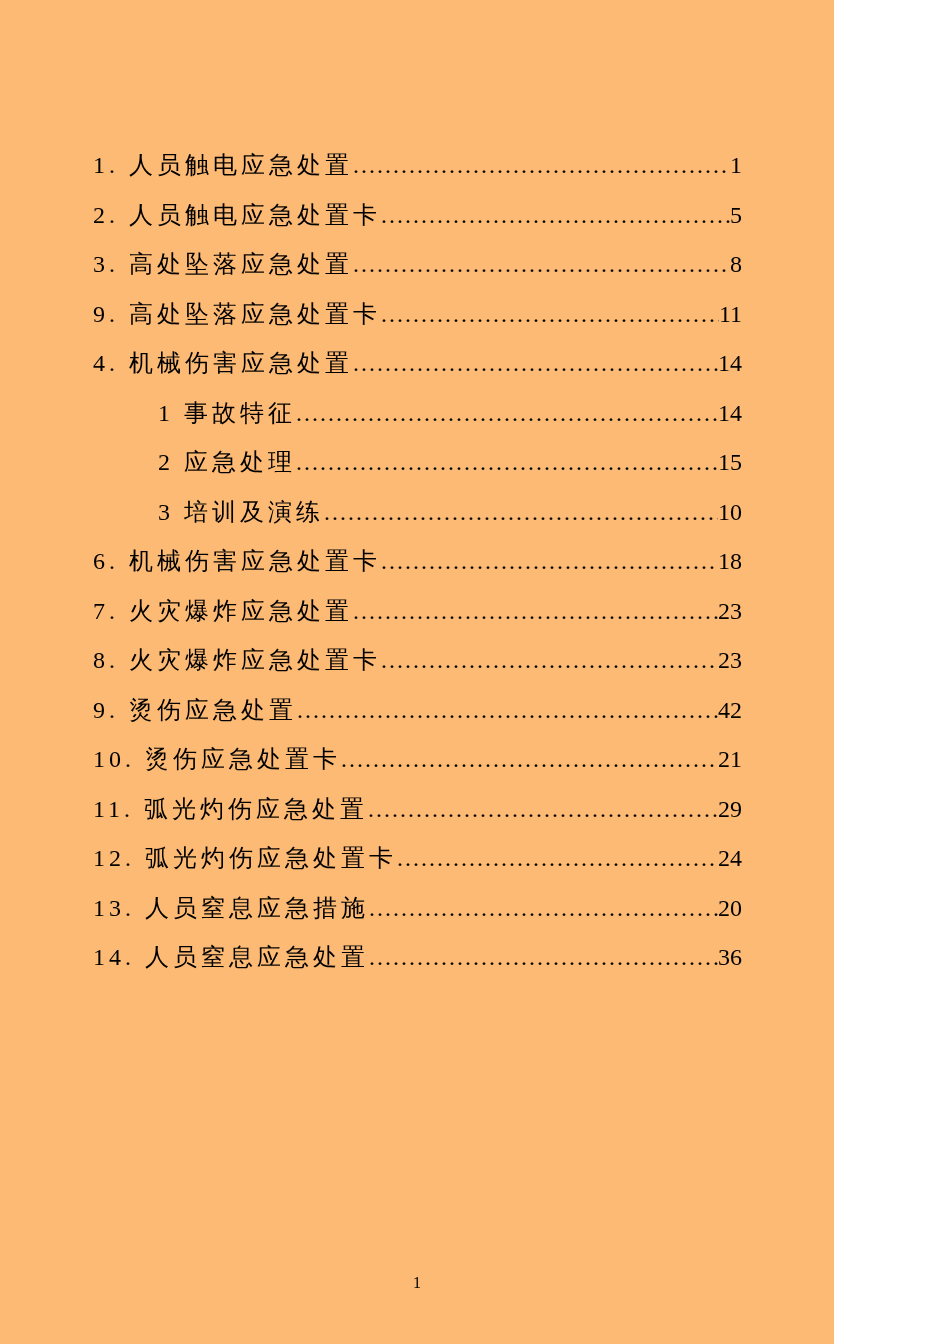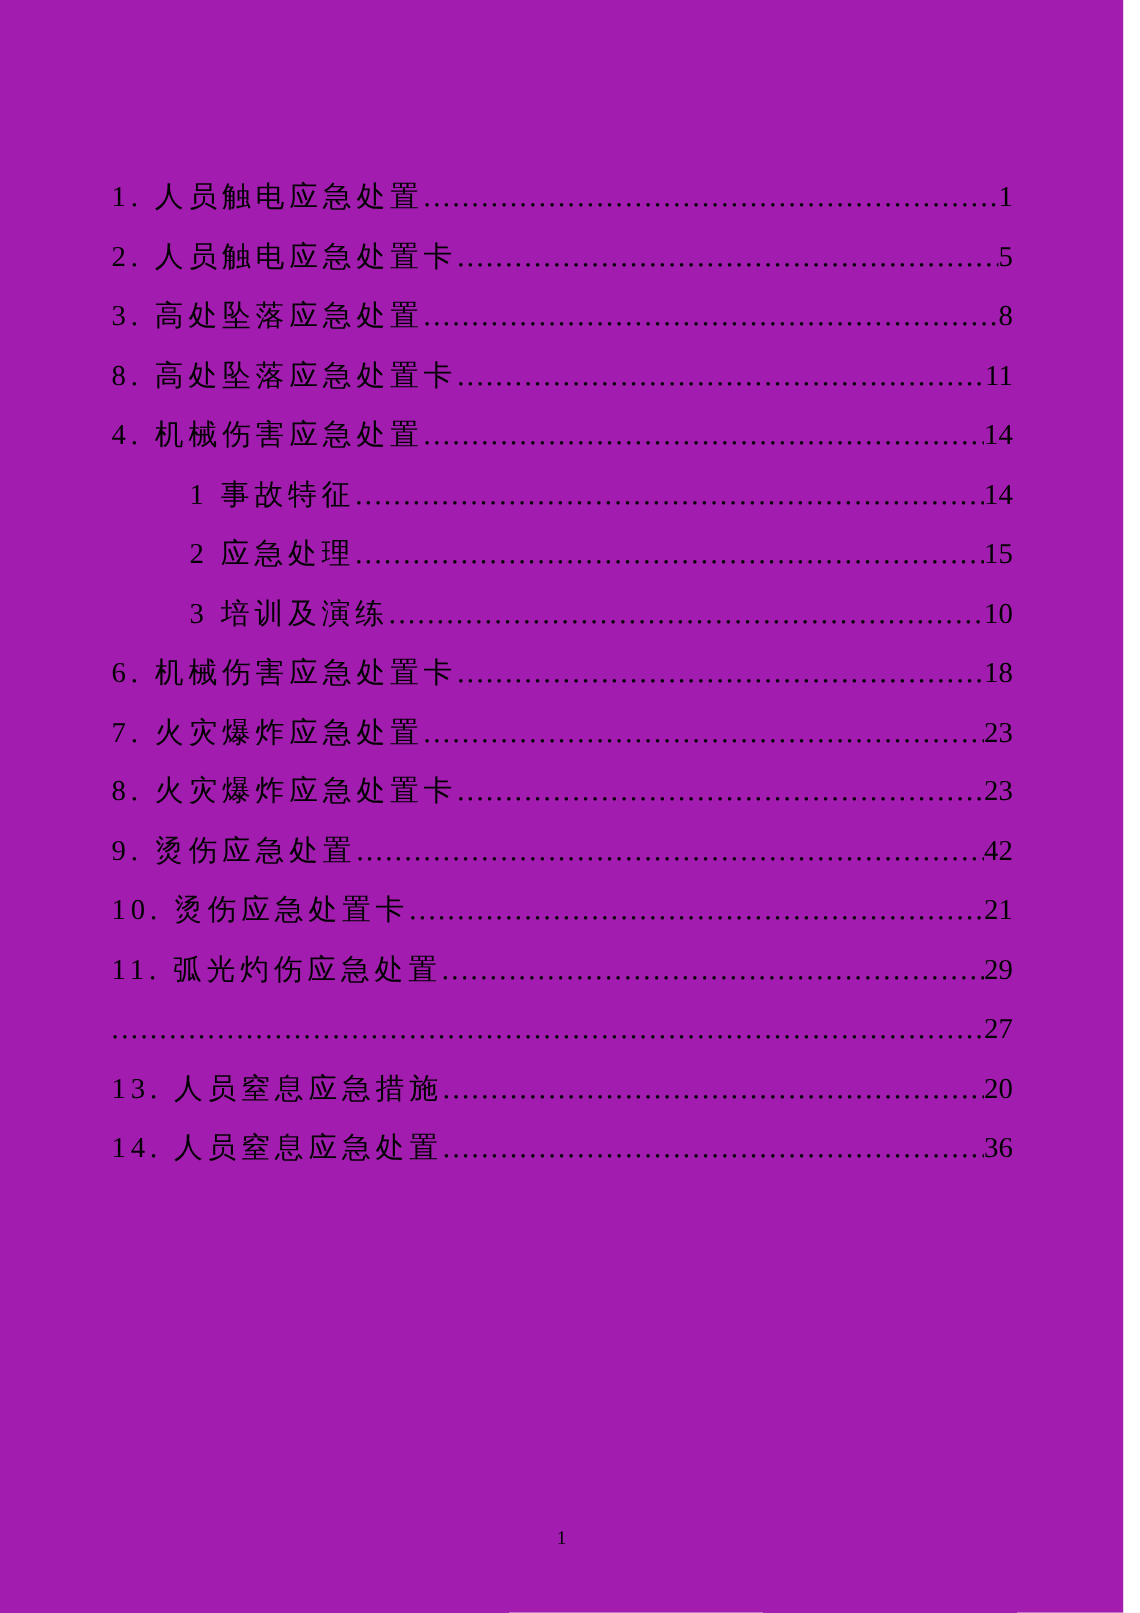--- a/index.html
+++ b/index.html
@@ -3,23 +3,23 @@
 <meta charset="utf-8">
 <style>
   * { margin: 0; padding: 0; box-sizing: border-box; }
   html, body { background: #ffffff; }
   body {
     font-family: "Liberation Serif", "DejaVu Serif", serif;
     color: #000000;
   }
   .page {
     position: relative;
-    width: 936px;
+    width: 834px;
     height: 1344px;
-    background: #a21caf;
+    background: #fdba74;
     overflow: hidden;
   }
   .toc {
     position: absolute;
     top: 141px;
     left: 93px;
     right: 92px;
   }
   .toc-line {
     display: flex;
@@ -72,21 +72,21 @@
       <span class="toc-title">2. 人员触电应急处置卡</span>
       <span class="toc-dots"></span>
       <span class="toc-page">5</span>
     </div>
       <div class="toc-line level-0">
       <span class="toc-title">3. 高处坠落应急处置</span>
       <span class="toc-dots"></span>
       <span class="toc-page">8</span>
     </div>
       <div class="toc-line level-0">
-      <span class="toc-title">8. 高处坠落应急处置卡</span>
+      <span class="toc-title">9. 高处坠落应急处置卡</span>
       <span class="toc-dots"></span>
       <span class="toc-page">11</span>
     </div>
       <div class="toc-line level-0">
       <span class="toc-title">4. 机械伤害应急处置</span>
       <span class="toc-dots"></span>
       <span class="toc-page">14</span>
     </div>
       <div class="toc-line level-1">
       <span class="toc-title">1 事故特征</span>
@@ -127,22 +127,23 @@
       <span class="toc-title">10. 烫伤应急处置卡</span>
       <span class="toc-dots"></span>
       <span class="toc-page">21</span>
     </div>
       <div class="toc-line level-0">
       <span class="toc-title">11. 弧光灼伤应急处置</span>
       <span class="toc-dots"></span>
       <span class="toc-page">29</span>
     </div>
       <div class="toc-line level-0">
+      <span class="toc-title">12. 弧光灼伤应急处置卡</span>
       <span class="toc-dots"></span>
-      <span class="toc-page">27</span>
+      <span class="toc-page">24</span>
     </div>
       <div class="toc-line level-0">
       <span class="toc-title">13. 人员窒息应急措施</span>
       <span class="toc-dots"></span>
       <span class="toc-page">20</span>
     </div>
       <div class="toc-line level-0">
       <span class="toc-title">14. 人员窒息应急处置</span>
       <span class="toc-dots"></span>
       <span class="toc-page">36</span>

